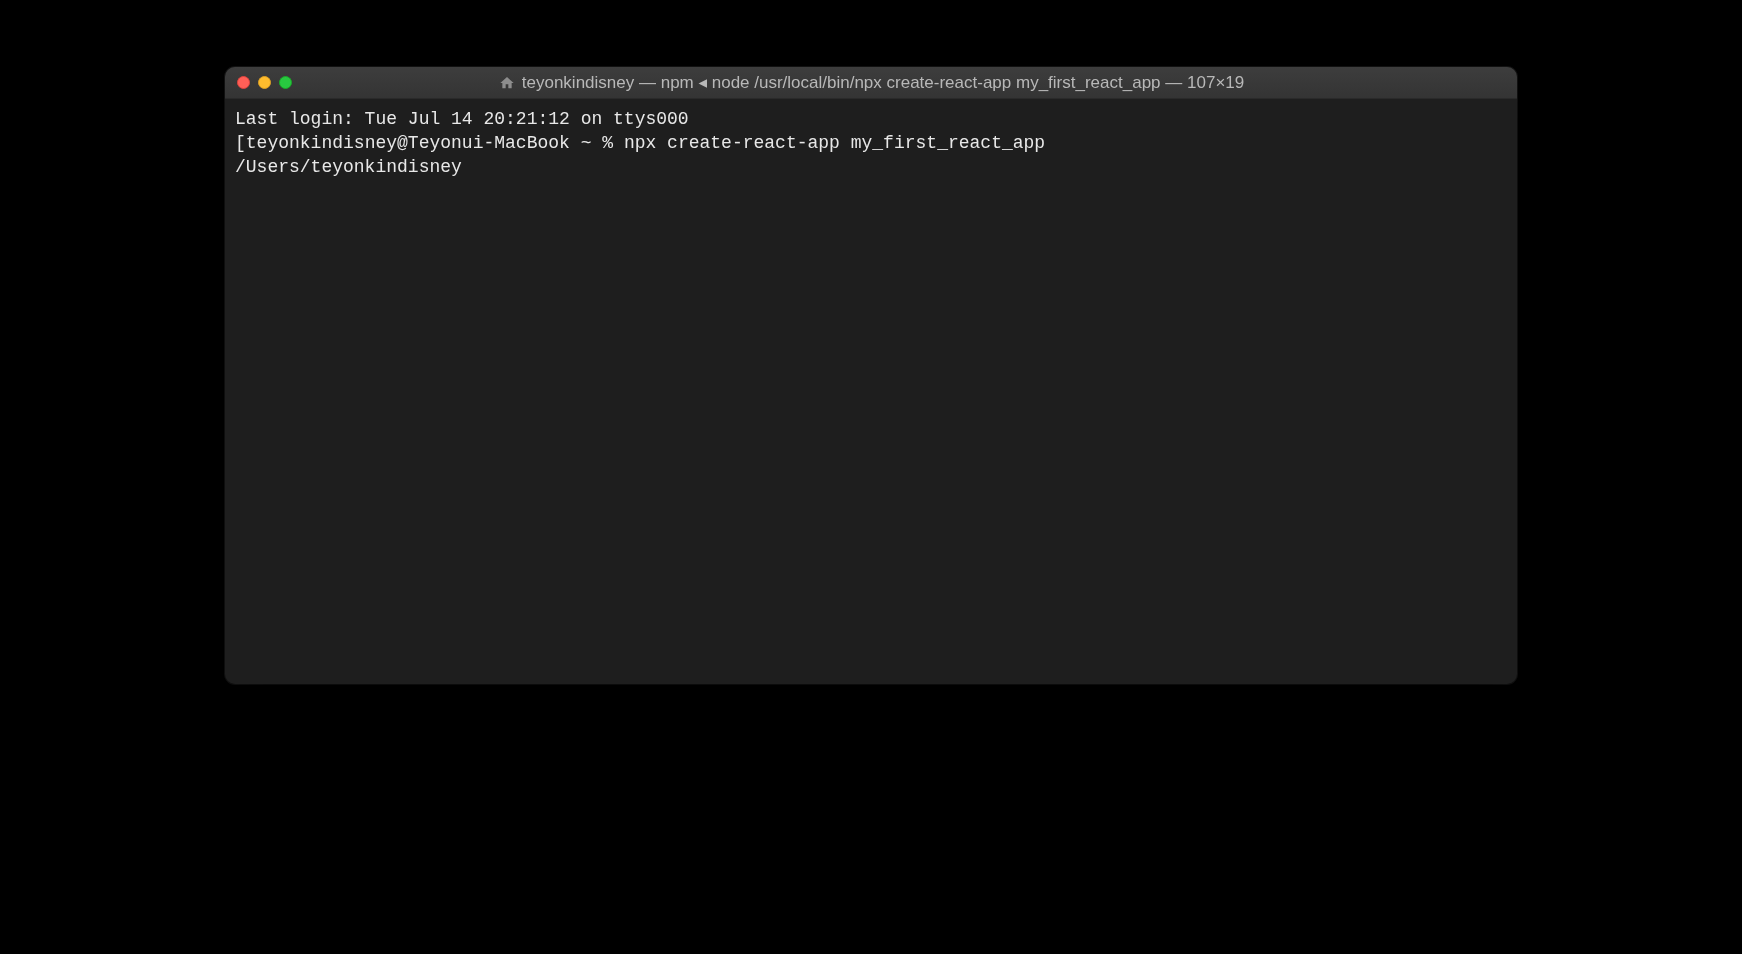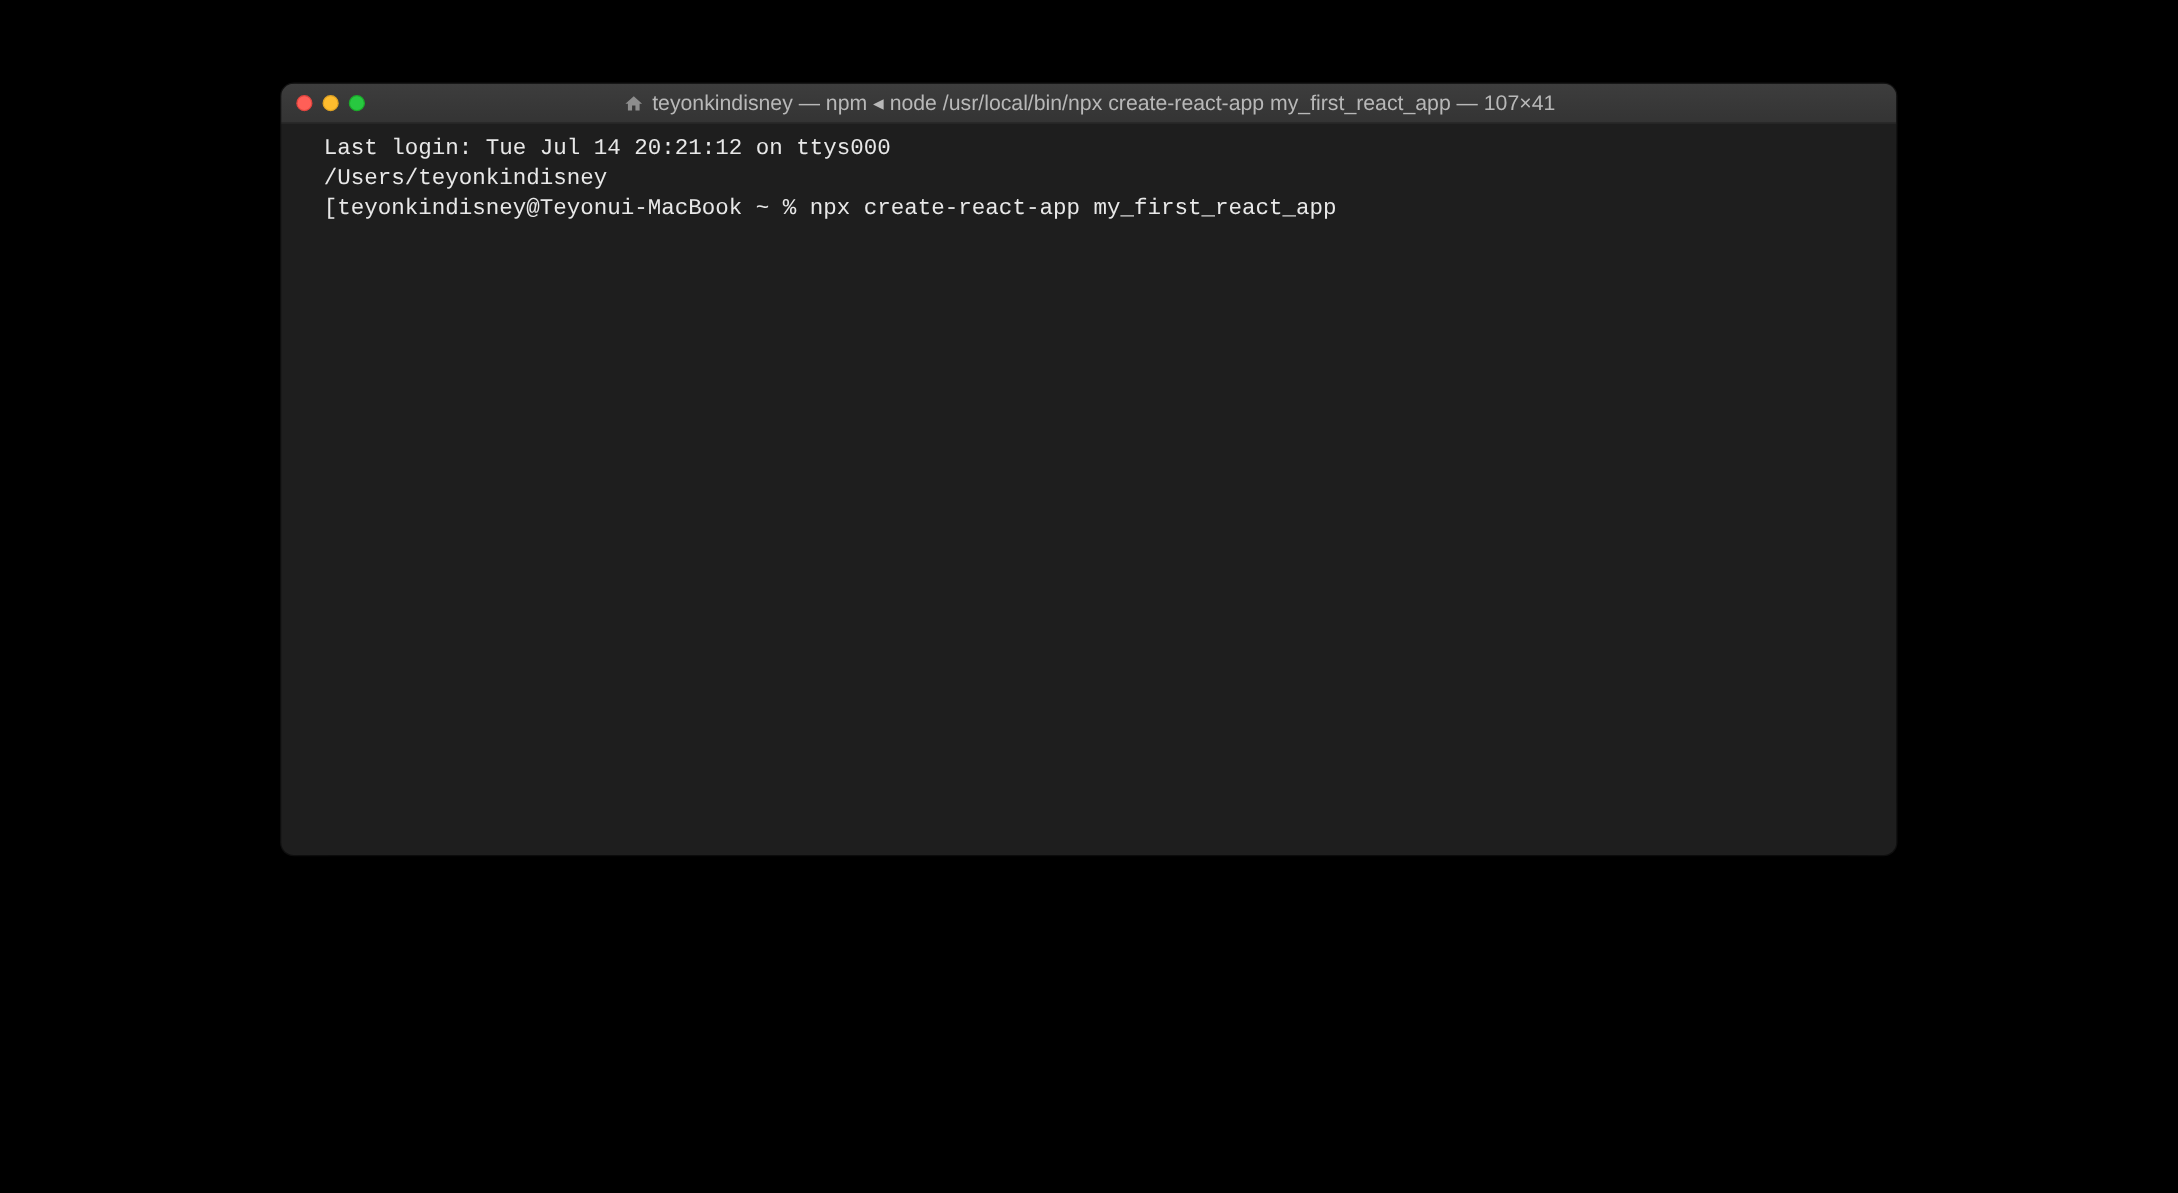--- a/index.html
+++ b/index.html
@@ -78,21 +78,20 @@
       padding: 8px 10px;
       color: #f2f2f2;
       font-size: 18px;
       line-height: 24px;
       font-family: "SF Mono", Menlo, Monaco, "Courier New", monospace;
       letter-spacing: 0px;
     }
     .term-line {
       white-space: pre;
       color: #e8e8e8;
-      margin-left: 24px;
     }
     .bracket {
       color: #e8e8e8;
     }
     .progress-open, .progress-close {
       color: #e8e8e8;
     }
     .spinner-char {
       display: inline-block;
     }
@@ -106,21 +105,21 @@
       <div class="traffic-light tl-close"></div>
       <div class="traffic-light tl-min"></div>
       <div class="traffic-light tl-max"></div>
     </div>
     <div class="title-content">
       <span class="home-icon">
         <svg viewBox="0 0 24 24">
             <path d="M10 20v-6h4v6h5v-8h3L12 3 2 12h3v8z"></path>
           </svg>
       </span>
-      <span class="title-text">teyonkindisney — npm ◂ node /usr/local/bin/npx create-react-app my_first_react_app — 107×41</span>
+      <span class="title-text">teyonkindisney — npm ◂ node /usr/local/bin/npx create-react-app my_first_react_app — 107×19</span>
     </div>
   </div>
   <div class="terminal-body">
     <div class="term-line">Last login: Tue Jul 14 20:21:12 on ttys000</div>
+    <div class="term-line"><span class="bracket">[</span><span>teyonkindisney@Teyonui-MacBook ~ % </span><span>npx create-react-app my_first_react_app</span></div>
     <div class="term-line">/Users/teyonkindisney</div>
-    <div class="term-line"><span class="bracket">[</span><span>teyonkindisney@Teyonui-MacBook ~ % </span><span>npx create-react-app my_first_react_app</span></div>
   </div>
 </div>
 
 </body></html>

